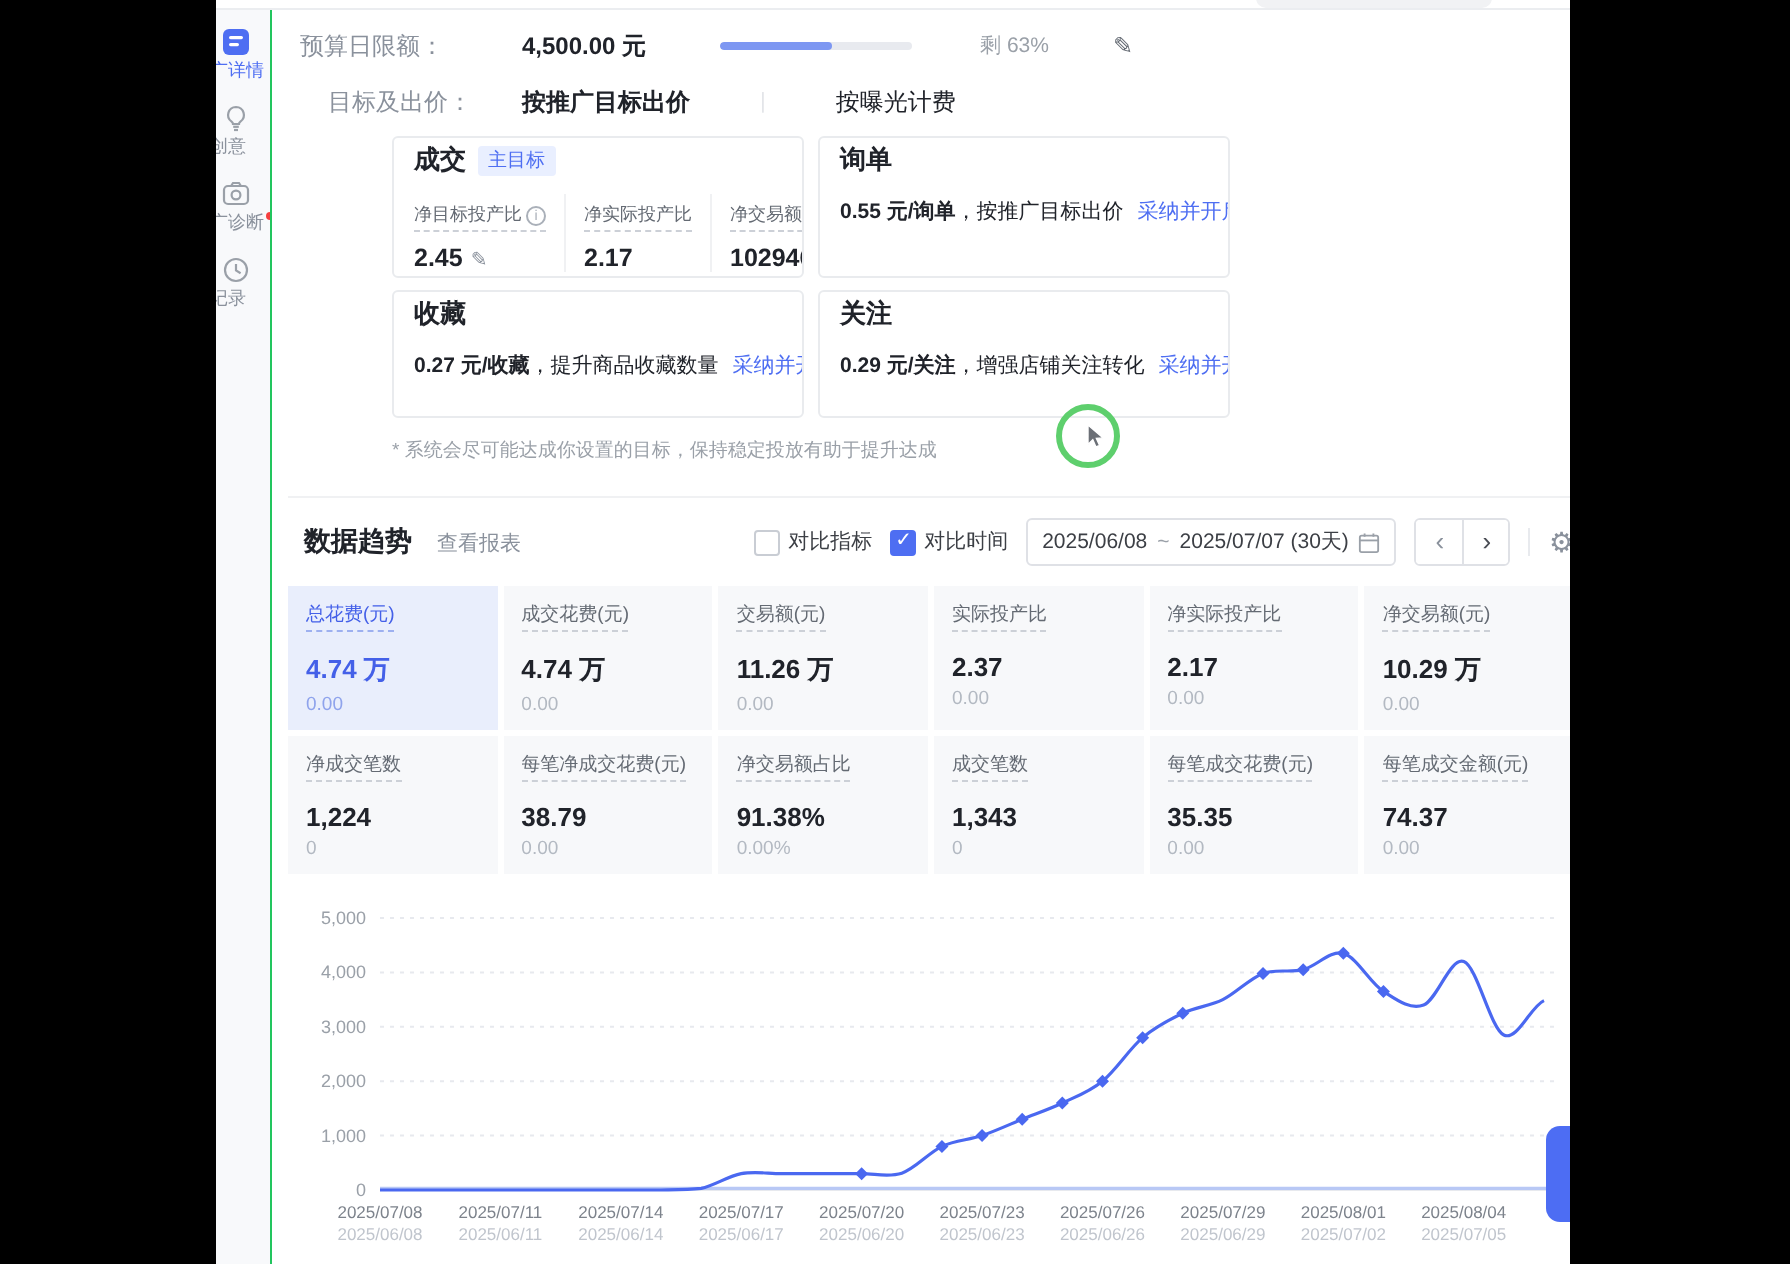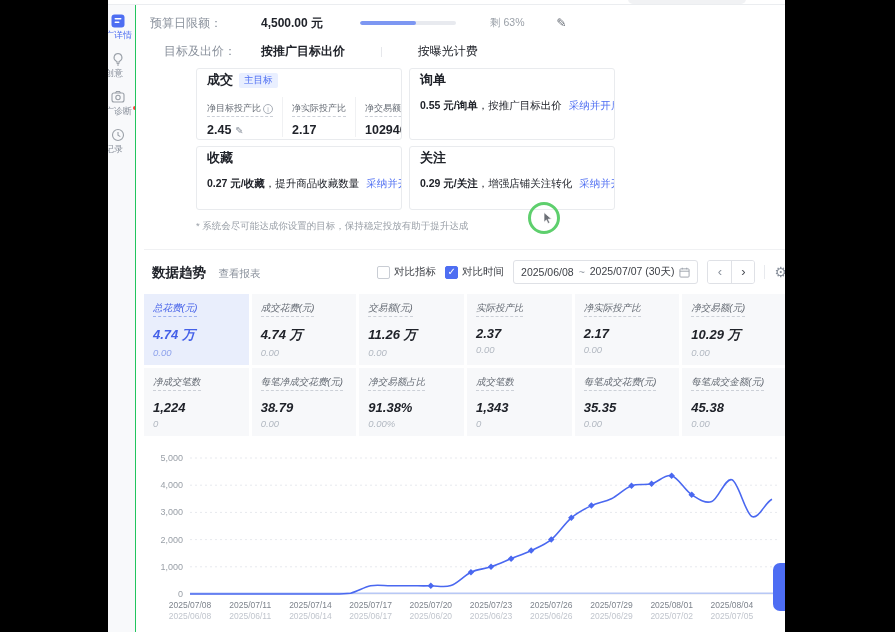--- a/index.html
+++ b/index.html
@@ -63,21 +63,21 @@
   .chk.checked { background:#4e6ef2; border-color:#4e6ef2; }
   .chk.checked::after { content:"✓"; position:absolute; left:1.5px; top:-1px; color:#fff; font-size:10px; }
   .date-input { display:flex; align-items:center; gap:5px; border:1px solid #dfe1e6; border-radius:3px; height:24px; padding:0 7px; font-size:10.5px; color:#3c3f45; cursor:pointer; }
   .date-sep { color:#9aa0a8; }
   .pager { display:flex; border:1px solid #dfe1e6; border-radius:3px; height:24px; overflow:hidden; }
   .pager button { width:23px; border:none; background:#fff; color:#8a919c; font-size:13px; cursor:pointer; line-height:22px; }
   .pager button + button { border-left:1px solid #dfe1e6; color:#4a4d55; }
   .vline { width:1px; height:14px; background:#e8eaee; }
   .gear { font-size:14px; color:#8a919c; cursor:pointer; }
 
-  .metric-grid { margin-top:10px; display:grid; grid-template-columns:repeat(6,1fr); gap:3px;font-style:italic; }
+  .metric-grid { margin-top:10px; display:grid; grid-template-columns:repeat(6,1fr); gap:3px; }
   .mcard { background:#f7f8fa; padding:8px 9px 7px; min-height:52px; cursor:pointer; }
   .mcard.sel { background:#e9eefc; }
   .mlabel { display:inline-block; font-size:9.5px; color:#646a73; border-bottom:1px dashed #ccd0d7; padding-bottom:1px; white-space:nowrap; max-width:100%; overflow:hidden; }
   .mcard.sel .mlabel { color:#4460e8; border-color:#9db0f0; }
   .mvalue { margin-top:5px; font-size:13px; font-weight:700; color:#20232a; }
   .mcard.sel .mvalue { color:#4460e8; }
   .msub { margin-top:3px; font-size:9.5px; color:#b3b9c2; }
   .mcard.sel .msub { color:#8fa3ec; }
 
   .chart-wrap { margin-top:12px; }
@@ -216,21 +216,21 @@
             <div class="mcard"><span class="mlabel">成交花费(元)</span><div class="mvalue">4.74 万</div><div class="msub">0.00</div></div>
             <div class="mcard"><span class="mlabel">交易额(元)</span><div class="mvalue">11.26 万</div><div class="msub">0.00</div></div>
             <div class="mcard"><span class="mlabel">实际投产比</span><div class="mvalue">2.37</div><div class="msub">0.00</div></div>
             <div class="mcard"><span class="mlabel">净实际投产比</span><div class="mvalue">2.17</div><div class="msub">0.00</div></div>
             <div class="mcard"><span class="mlabel">净交易额(元)</span><div class="mvalue">10.29 万</div><div class="msub">0.00</div></div>
             <div class="mcard"><span class="mlabel">净成交笔数</span><div class="mvalue">1,224</div><div class="msub">0</div></div>
             <div class="mcard"><span class="mlabel">每笔净成交花费(元)</span><div class="mvalue">38.79</div><div class="msub">0.00</div></div>
             <div class="mcard"><span class="mlabel">净交易额占比</span><div class="mvalue">91.38%</div><div class="msub">0.00%</div></div>
             <div class="mcard"><span class="mlabel">成交笔数</span><div class="mvalue">1,343</div><div class="msub">0</div></div>
             <div class="mcard"><span class="mlabel">每笔成交花费(元)</span><div class="mvalue">35.35</div><div class="msub">0.00</div></div>
-            <div class="mcard"><span class="mlabel">每笔成交金额(元)</span><div class="mvalue">45.38</div><div class="msub">0.00</div></div>
+            <div class="mcard"><span class="mlabel">每笔成交金额(元)</span><div class="mvalue">74.37</div><div class="msub">0.00</div></div>
           </div>
 
         <div class="chart-wrap" id="chartWrap"><svg width="643" height="178">
               <line x1="46" y1="146" x2="636" y2="146" stroke="#e7e9ee" stroke-width="1"></line>
               <text x="39" y="149" text-anchor="end" font-size="9" fill="#9aa0a8">0</text>
               <line x1="46" y1="118.8" x2="636" y2="118.8" stroke="#e7e9ee" stroke-width="1" stroke-dasharray="2,3"></line>
               <text x="39" y="121.8" text-anchor="end" font-size="9" fill="#9aa0a8">1,000</text>
               <line x1="46" y1="91.6" x2="636" y2="91.6" stroke="#e7e9ee" stroke-width="1" stroke-dasharray="2,3"></line>
               <text x="39" y="94.6" text-anchor="end" font-size="9" fill="#9aa0a8">2,000</text>
               <line x1="46" y1="64.4" x2="636" y2="64.4" stroke="#e7e9ee" stroke-width="1" stroke-dasharray="2,3"></line>

